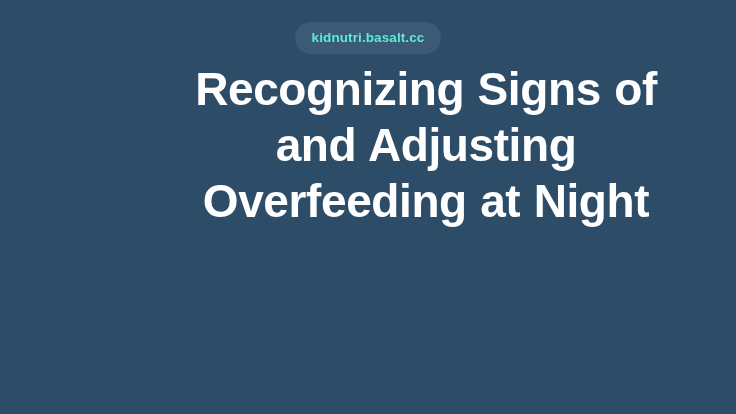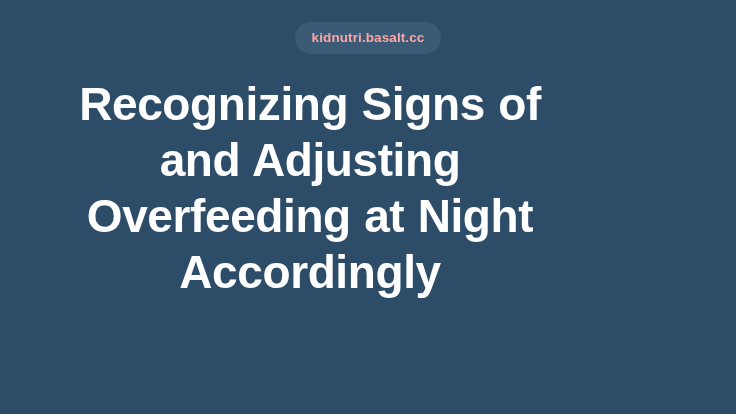--- a/index.html
+++ b/index.html
@@ -36,38 +36,38 @@
   }
 
   #domain-badge {
     display: inline-flex;
     align-items: center;
     justify-content: center;
     height: 32px;
     padding: 0 17px;
     border-radius: 16px;
     background: #3a5a76;
-    color: #fca5a5;
+    color: #5eead4;
     font-family: "Liberation Sans", sans-serif;
     font-size: 13.5px;
     font-weight: 700;
     letter-spacing: 0.1px;
     line-height: 32px;
     white-space: nowrap;
   }
 
   
   #headline-wrap {
     width: 100%;
     flex: 1;
     display: flex;
     flex-direction: column;
-    align-items: flex-start;
+    align-items: flex-end;
     justify-content: flex-start;
-    margin-top: 22px;
+    margin-top: 7px;
   }
 
   #headline {
     width: 620px;
     margin: 0;
     text-align: center;
     color: #ffffff;
     font-family: "Liberation Sans", sans-serif;
     font-size: 46px;
     font-weight: 700;
@@ -87,17 +87,16 @@
 
   <div id="badge-row">
     <div id="domain-badge">kidnutri.basalt.cc</div>
   </div>
 
   <div id="headline-wrap">
     <h1 id="headline">
       <span class="hl-line">Recognizing Signs of</span>
       <span class="hl-line">and Adjusting</span>
       <span class="hl-line">Overfeeding at Night</span>
-      <span class="hl-line">Accordingly</span>
     </h1>
   </div>
 
 </div>
 
 </body></html>

